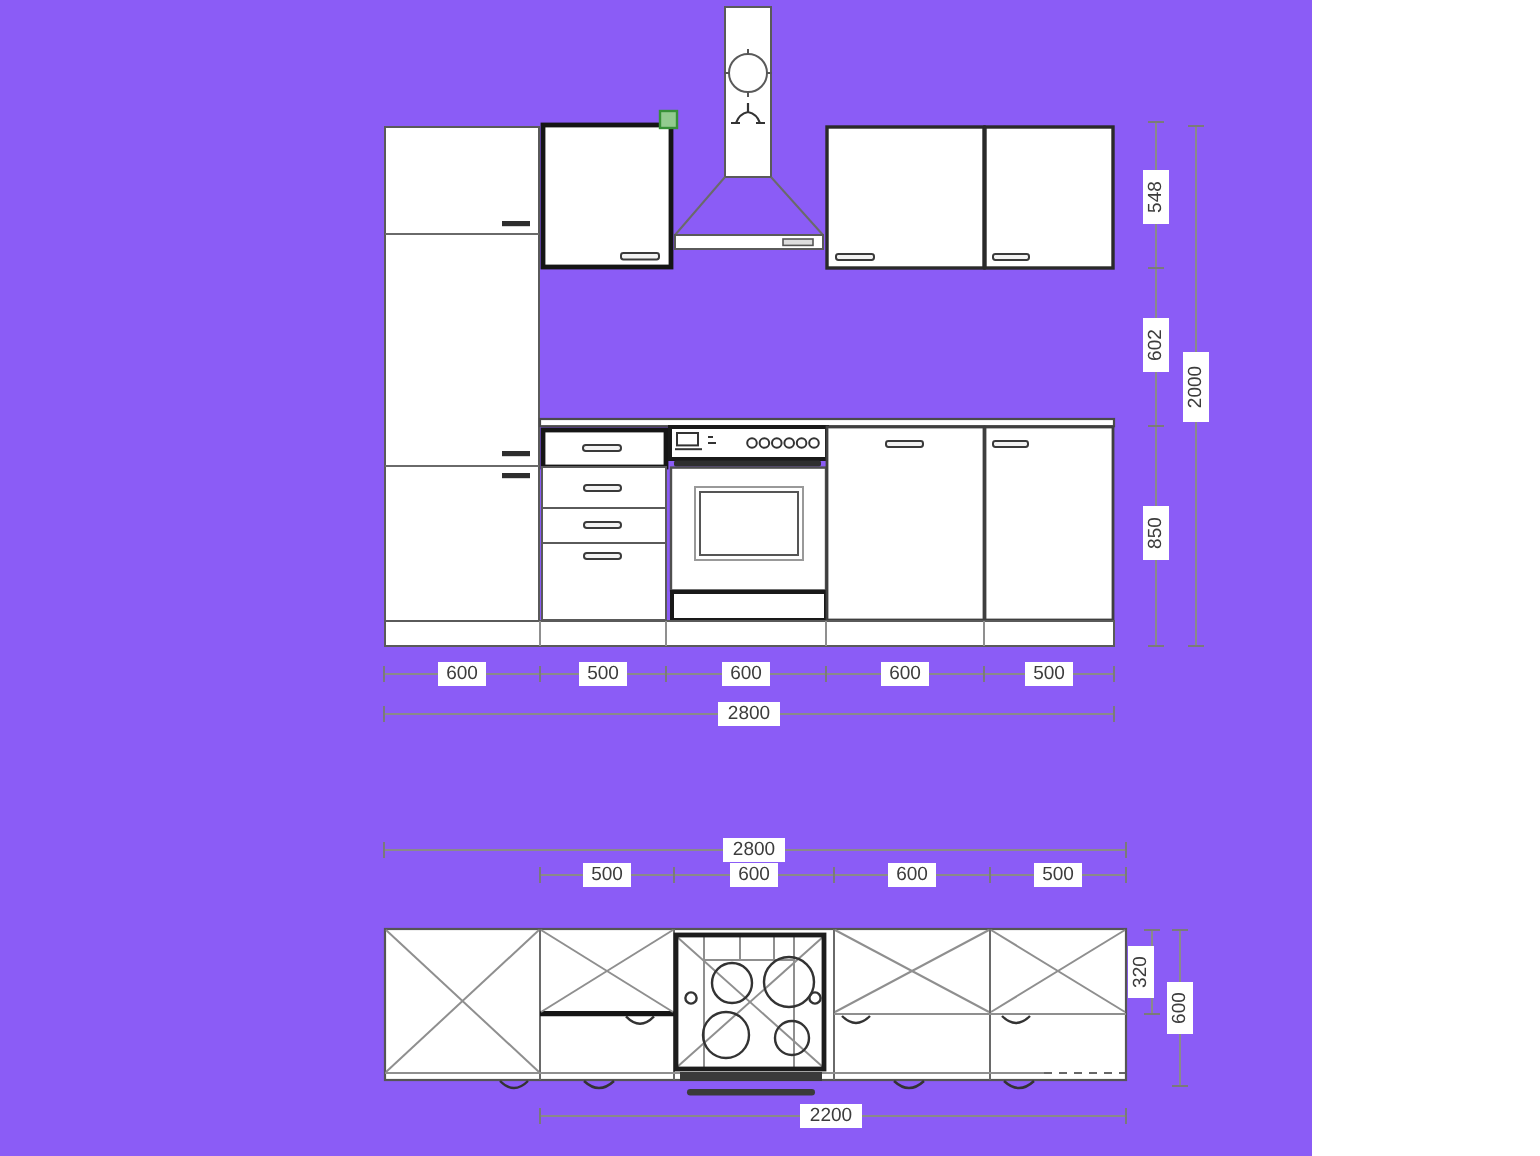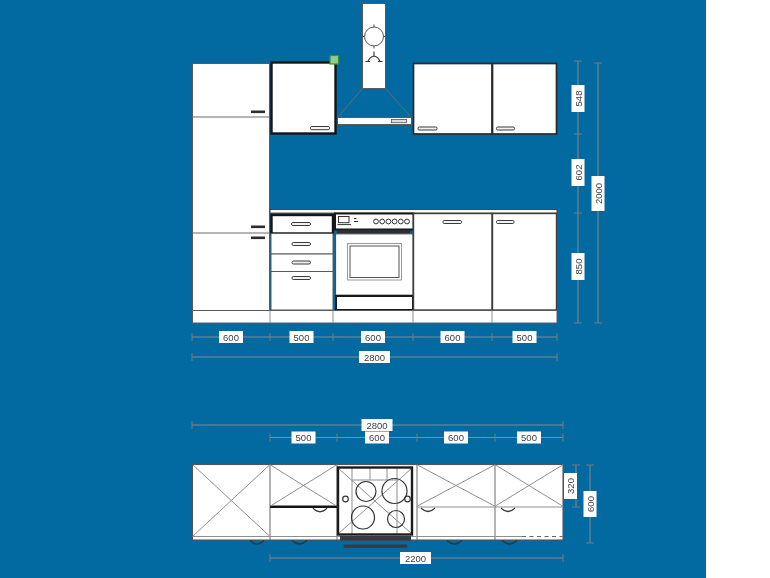--- a/index.html
+++ b/index.html
@@ -1,16 +1,16 @@
 <!DOCTYPE html>
 <html><head>
 <meta charset="utf-8">
 <style>
   html,body{margin:0;padding:0;background:#ffffff;}
-  .stage{position:relative;width:706px;height:578px;background:#0369a1;overflow:hidden;}
+  .stage{position:relative;width:656px;height:578px;background:#8b5cf6;overflow:hidden;}
   svg{display:block;}
   text{font-family:"Liberation Sans","DejaVu Sans",sans-serif;font-size:9.5px;fill:#3c3c3c;}
   .dimline{stroke:#8a8a8a;stroke-width:1;}
   .tick{stroke:#7a7a7a;stroke-width:1;}
   .thin{stroke:#5a5a5a;stroke-width:1;fill:#ffffff;}
   .thinl{stroke:#6a6a6a;stroke-width:1;fill:none;}
   .xline{stroke:#8f8f8f;stroke-width:1;fill:none;}
   .med{stroke:#2a2a2a;stroke-width:1.7;fill:#ffffff;}
   .sel{stroke:#151515;stroke-width:2.4;fill:#ffffff;}
   .handle{fill:#f2f2f2;stroke:#3a3a3a;stroke-width:1;}

